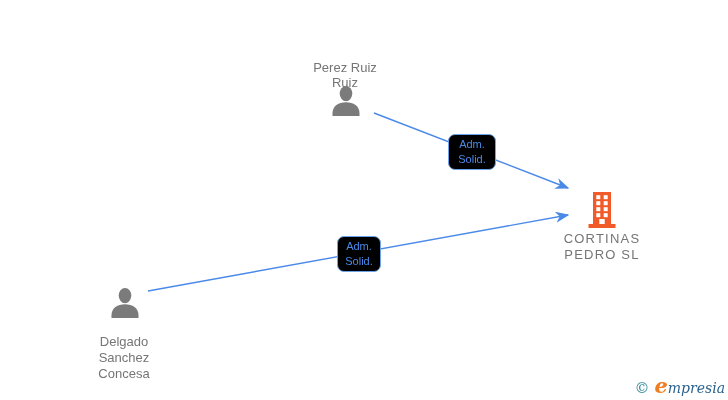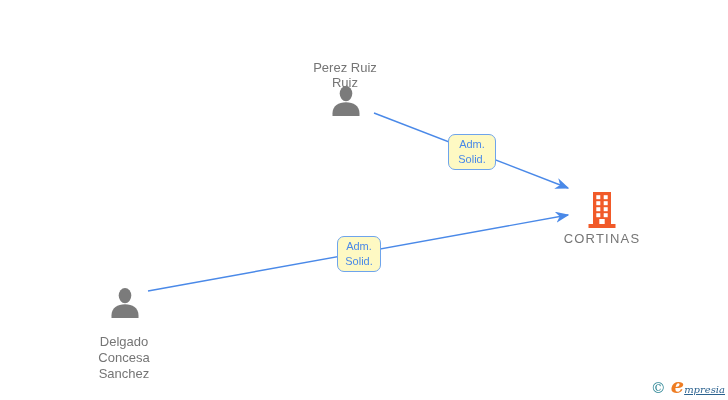--- a/index.html
+++ b/index.html
@@ -34,21 +34,21 @@
   .building-icon svg .b-orange { fill: #f15a29; }
   .building-icon svg .b-white { fill: #ffffff; }
   .company-label {
     letter-spacing: 1.2px;
     line-height: 16px;
     font-weight: 400;
   }
   .edge-label {
     position: absolute;
     box-sizing: border-box;
-    background: #fef9c3;
+    background: #000000;
     border: 1.5px solid #6ea4ec;
     border-radius: 7px;
     color: #4a89e8;
     font-size: 11px;
     line-height: 15px;
     display: flex;
     flex-direction: column;
     justify-content: center;
     text-align: center;
   }
@@ -71,22 +71,21 @@
     font-style: italic;
     white-space: nowrap;
   }
   .footer .brand-e {
     color: #ee7d23;
     font-size: 21px;
     font-weight: bold;
   }
   .footer .brand-rest {
     color: #2b628f;
-    font-size: 10px;
-    text-decoration: underline;
+    font-size: 14px;
   }
 </style>
 </head>
 <body>
 
 <div class="canvas">
 
   <svg class="edges-layer" width="728" height="400" viewBox="0 0 728 400">
     <defs>
       <marker id="arrow" viewBox="0 0 10 8" refX="9" refY="4" markerWidth="10" markerHeight="8" orient="auto-start-reverse">
@@ -118,22 +117,22 @@
   </div>
 
   <div class="node-icon person-icon" style="left:109px; top:288px; width:32px; height:30px;">
     <svg width="32" height="30" viewBox="0 0 32 30">
       <ellipse cx="16" cy="7.6" rx="6.3" ry="7.6"></ellipse>
       <path d="M2.5 30 v-2.8 C2.5 20 8.5 16.2 16 16.2 c7.5 0 13.5 3.8 13.5 11 V30 Z"></path>
     </svg>
   </div>
   <div class="node-label" style="left:74px; top:334px; width:100px; line-height:16px;">
     <div>Delgado</div>
+    <div>Sanchez</div>
     <div>Concesa</div>
-    <div>Sanchez</div>
   </div>
 
   <div class="node-icon building-icon" style="left:587px; top:192px; width:30px; height:36px;">
     <svg width="30" height="36" viewBox="0 0 30 36">
       <rect class="b-orange" x="1.5" y="32" width="27" height="4"></rect>
       <rect class="b-orange" x="6" y="0" width="18" height="32"></rect>
       <g class="b-white">
         <rect x="9.3" y="3.2" width="4" height="4"></rect>
         <rect x="16.7" y="3.2" width="4" height="4"></rect>
         <rect x="9.3" y="9.2" width="4" height="4"></rect>
@@ -141,20 +140,21 @@
         <rect x="9.3" y="15.2" width="4" height="4"></rect>
         <rect x="16.7" y="15.2" width="4" height="4"></rect>
         <rect x="9.3" y="21.2" width="4" height="4"></rect>
         <rect x="16.7" y="21.2" width="4" height="4"></rect>
         <rect x="12.3" y="27" width="5.4" height="5"></rect>
       </g>
     </svg>
   </div>
   <div class="node-label company-label" style="left:552px; top:231px; width:100px;">
     <div>CORTINAS</div>
+    <div>PEDRO SL</div>
   </div>
 
   <div class="footer">
     <span class="copy">©</span>
     <span class="brand"><span class="brand-e">e</span><span class="brand-rest">mpresia</span></span>
   </div>
 
 </div>
 
 </body></html>

